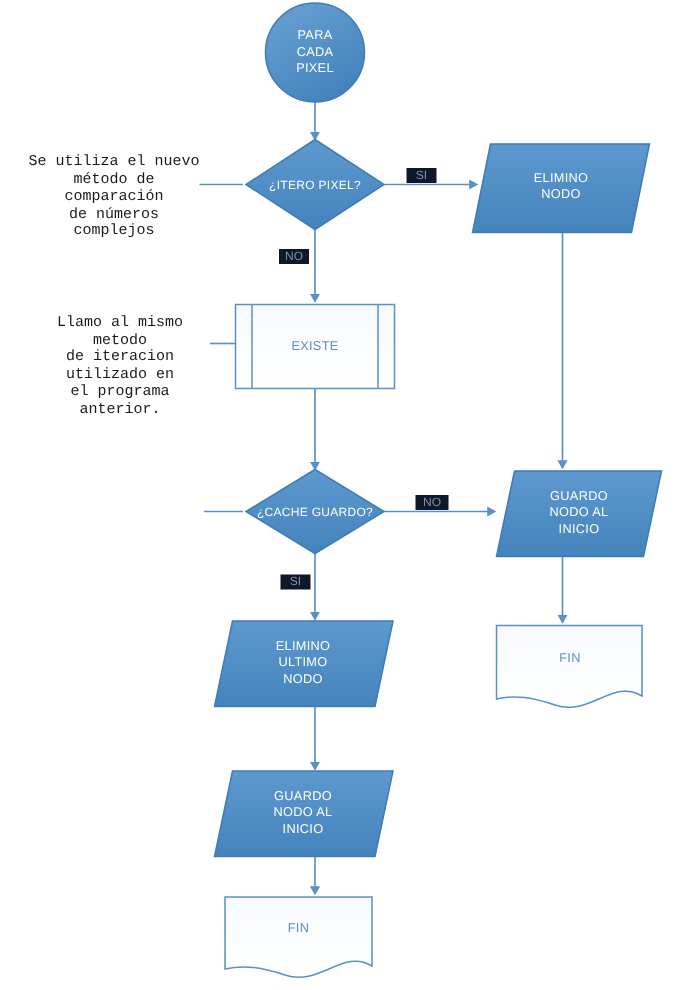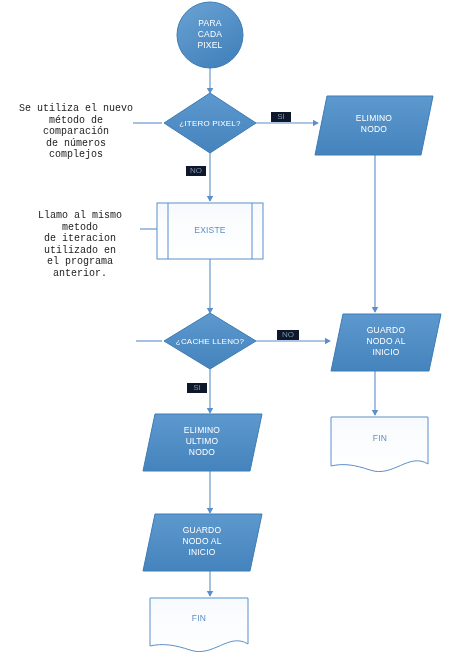--- a/index.html
+++ b/index.html
@@ -133,21 +133,21 @@
 CADA
 PIXEL</div>
 
   <div class="node-label" style="left:160px; top:118px; width:100px; font-size:8px;">¿ITERO PIXEL?</div>
 
   <div class="node-label" style="left:324px; top:113px; width:100px;">ELIMINO
 NODO</div>
 
   <div class="node-label dark" style="left:160px; top:225px; width:100px;">EXISTE</div>
 
-  <div class="node-label" style="left:160px; top:336px; width:100px; font-size:8px;">¿CACHE LLENO?</div>
+  <div class="node-label" style="left:160px; top:336px; width:100px; font-size:8px;">¿CACHE GUARDO?</div>
 
   <div class="node-label" style="left:336px; top:325px; width:100px;">GUARDO
 NODO AL
 INICIO</div>
 
   <div class="node-label dark" style="left:330px; top:433px; width:100px;">FIN</div>
 
   <div class="node-label" style="left:152px; top:425px; width:100px;">ELIMINO
 ULTIMO
 NODO</div>

